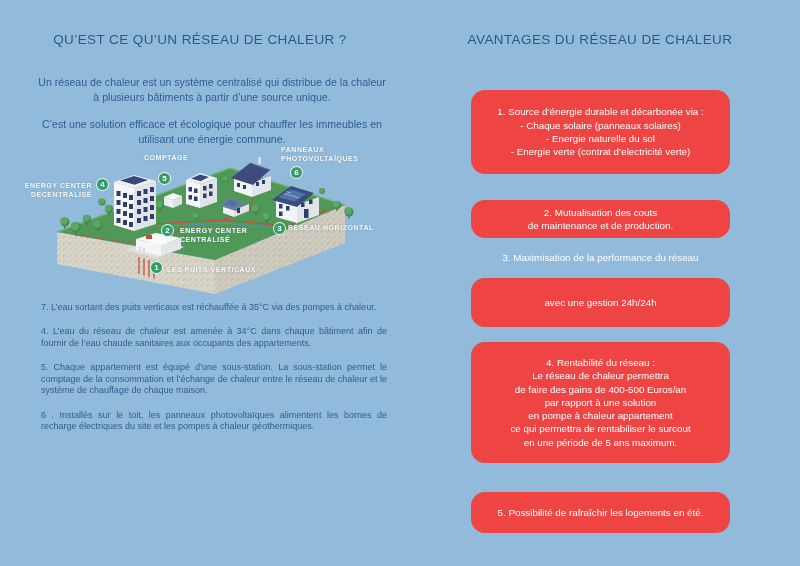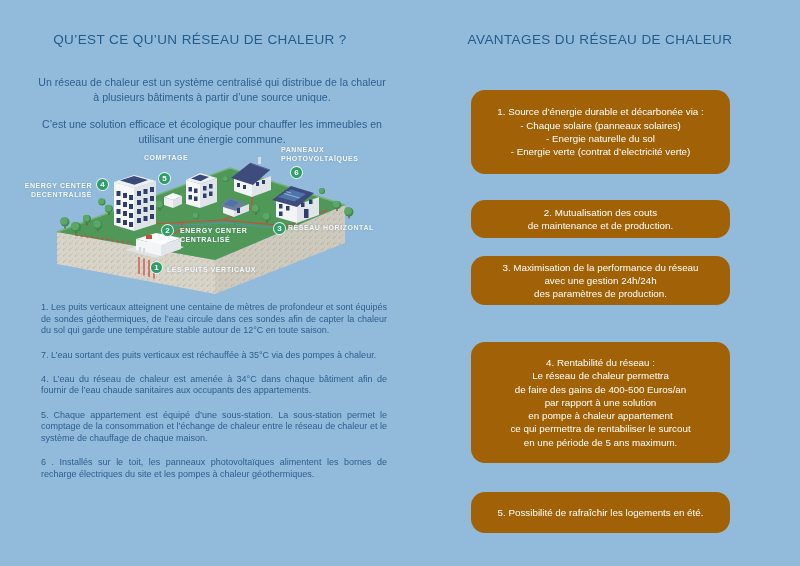--- a/index.html
+++ b/index.html
@@ -45,27 +45,27 @@
   
   .items{position:absolute;left:41px;top:302px;width:346px;}
   .items p{
     margin:0 0 12.5px 0;font-size:9px;line-height:1.3;
     text-align:justify;color:#2d5f8f;
   }
 
   
   .adv-box{
     position:absolute;left:471px;width:259px;box-sizing:border-box;
-    background:#a16207;border-radius:14px;color:#ffffff;
+    background:#ef4444;border-radius:14px;color:#ffffff;
     display:flex;flex-direction:column;align-items:flex-start;justify-content:center;
     font-size:9.8px;line-height:1.36;text-align:center;padding:2px 10px;
   }
   .box-1{top:90px;height:84px;}
   .box-2{top:200px;height:38px;}
-  .box-3{top:256px;height:49px;}
+  .box-3{top:278px;height:49px;gap:32px;}
   .box-4{top:342px;height:121px;}
   .box-5{top:492px;height:41px;}
   .adv-box div{width:100%;}
 </style>
 </head>
 <body>
 
 <div class="page">
 
   <section class="col col-left">
@@ -295,21 +295,20 @@
 
       <div class="dlabel nowrap" style="left:147px;top:120px;">LES PUITS VERTICAUX</div>
       <div class="dlabel" style="left:160px;top:81px;width:72px;">ENERGY CENTER CENTRALISÉ</div>
       <div class="dlabel nowrap" style="left:268px;top:78px;">RÉSEAU HORIZONTAL</div>
       <div class="dlabel alright" style="left:0px;top:36px;width:72px;">ENERGY CENTER DECENTRALISÉ</div>
       <div class="dlabel nowrap" style="left:124px;top:8px;">COMPTAGE</div>
       <div class="dlabel" style="left:261px;top:0px;width:82px;">PANNEAUX PHOTOVOLTAÏQUES</div>
     </div>
 
     <div class="items">
-      <p>1.  Les puits verticaux atteignent une centaine de mètres de profondeur et sont équipés de sondes géothermiques, de l’eau circule dans ces sondes afin de capter la chaleur du sol qui garde une température stable autour de 12°C en toute saison.</p>
       <p>7.  L’eau sortant des puits verticaux  est réchauffée à 35°C via des pompes à chaleur.</p>
       <p>4. L’eau du réseau de chaleur est amenée à 34°C dans chaque bâtiment afin de fournir de l’eau chaude sanitaires aux occupants des appartements.</p>
       <p>5. Chaque appartement est équipé d’une sous-station. La sous-station permet le comptage de la consommation et l’échange de chaleur entre le réseau de chaleur et le système de chauffage de chaque maison.</p>
       <p>6 . Installés sur le toit, les panneaux photovoltaïques alimentent les bornes de recharge électriques du site et les pompes à chaleur géothermiques.</p>
     </div>
   </section>
 
   <section class="col col-right">
     <h1 class="page-title">AVANTAGES DU RÉSEAU DE CHALEUR</h1>
   </section>

